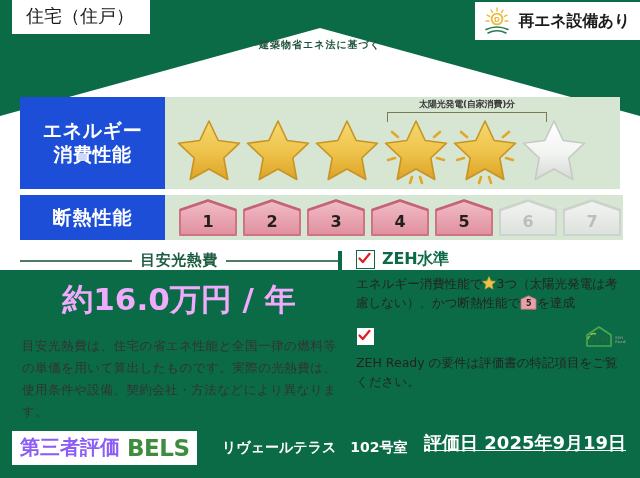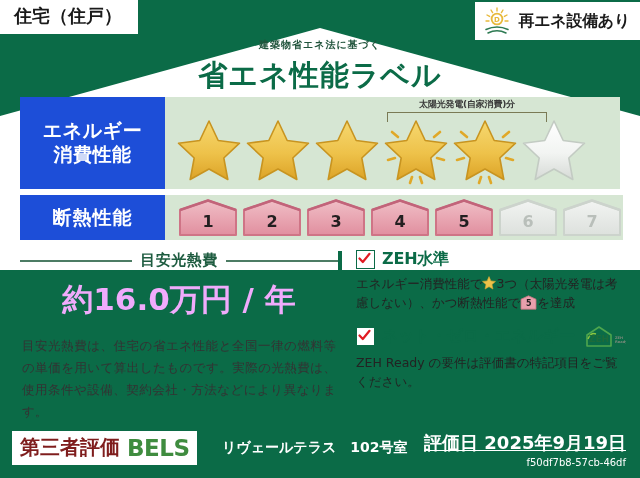--- a/index.html
+++ b/index.html
@@ -8,24 +8,24 @@
     font-family:"DejaVu Sans","Liberation Sans",sans-serif;
     background:#0b6b47;
   }
   #label{
     position:relative;width:640px;height:478px;
     background:#0b6b47;
     overflow:hidden;
   }
   
   .tag-left{
-    position:absolute;left:0;top:0;
+    position:absolute;left:12px;top:0;
     background:#ffffff;
     padding:6px 16px 7px 14px;
-    font-size:18px;font-weight:bold;color:#1a1a1a;
+    font-size:18px;font-weight:normal;color:#1a1a1a;
     letter-spacing:0px;
     line-height:1.15;
     z-index:6;
   }
   
   .tag-right{
     position:absolute;right:0;top:2px;
     background:#ffffff;
     padding:5px 10px 5px 8px;
     display:flex;align-items:center;gap:6px;
@@ -149,21 +149,21 @@
   
   .footer{
     position:absolute;left:0;bottom:0;width:640px;height:56px;
     background:#0b6b47;z-index:5;
   }
   .bels{
     position:absolute;left:12px;top:9px;
     background:#fff;padding:3px 8px 4px 8px;
     display:flex;align-items:center;gap:7px;
   }
-  .bels .ja{font-size:20px;font-weight:bold;color:#7f1d1d;letter-spacing:0px;}
+  .bels .ja{font-size:20px;font-weight:bold;color:#8b5cf6;letter-spacing:0px;}
   .bels .en{font-size:23px;font-weight:bold;color:#3f8c3f;letter-spacing:-0.5px;}
   .prop{
     position:absolute;left:222px;top:17px;
     font-size:14px;color:#fff;font-weight:bold;letter-spacing:0px;
   }
   .meta{
     position:absolute;right:14px;top:9px;text-align:right;color:#fff;
   }
   .meta .d{font-size:18px;font-weight:bold;letter-spacing:0px;text-decoration:underline;}
   .meta .id{font-size:10px;margin-top:2px;letter-spacing:0px;}
@@ -195,21 +195,20 @@
       <circle cx="14" cy="12" r="5.4" fill="none" stroke="#e8b93a" stroke-width="1.8"></circle>
       <text x="14" y="15" text-anchor="middle" font-size="7" font-weight="bold" fill="#e8b93a" font-family="DejaVu Sans">D</text>
       <path d="M3 22.5 Q14 17.5 25 22.5" fill="none" stroke="#2d7a52" stroke-width="1.6" stroke-linecap="round"></path>
       <path d="M5 26 Q14 21.5 23 26" fill="none" stroke="#2d7a52" stroke-width="1.6" stroke-linecap="round"></path>
     </svg>
     <span class="txt">再エネ設備あり</span>
   </div>
 
   <div class="title-wrap">
     <div class="title-sub">建築物省エネ法に基づく</div>
-    <div class="title-main">省エネ性能ラベル</div>
   </div>
 
   <div class="card">
 
     <div class="row" id="row-energy">
       <div class="row-lab">
         <div>
           <div>エネルギー</div>
           <div>消費性能</div>
         </div>
@@ -476,17 +475,16 @@
   </div>
 
   <div class="footer">
     <div class="bels">
       <span class="ja">第三者評価</span>
       <span class="en">BELS</span>
     </div>
     <div class="prop">リヴェールテラス　102号室</div>
     <div class="meta">
       <div class="d">評価日 2025年9月19日</div>
-      <div class="id">f50df7b8-57cb-46df</div>
     </div>
   </div>
 
 </div>
 
 </body></html>

